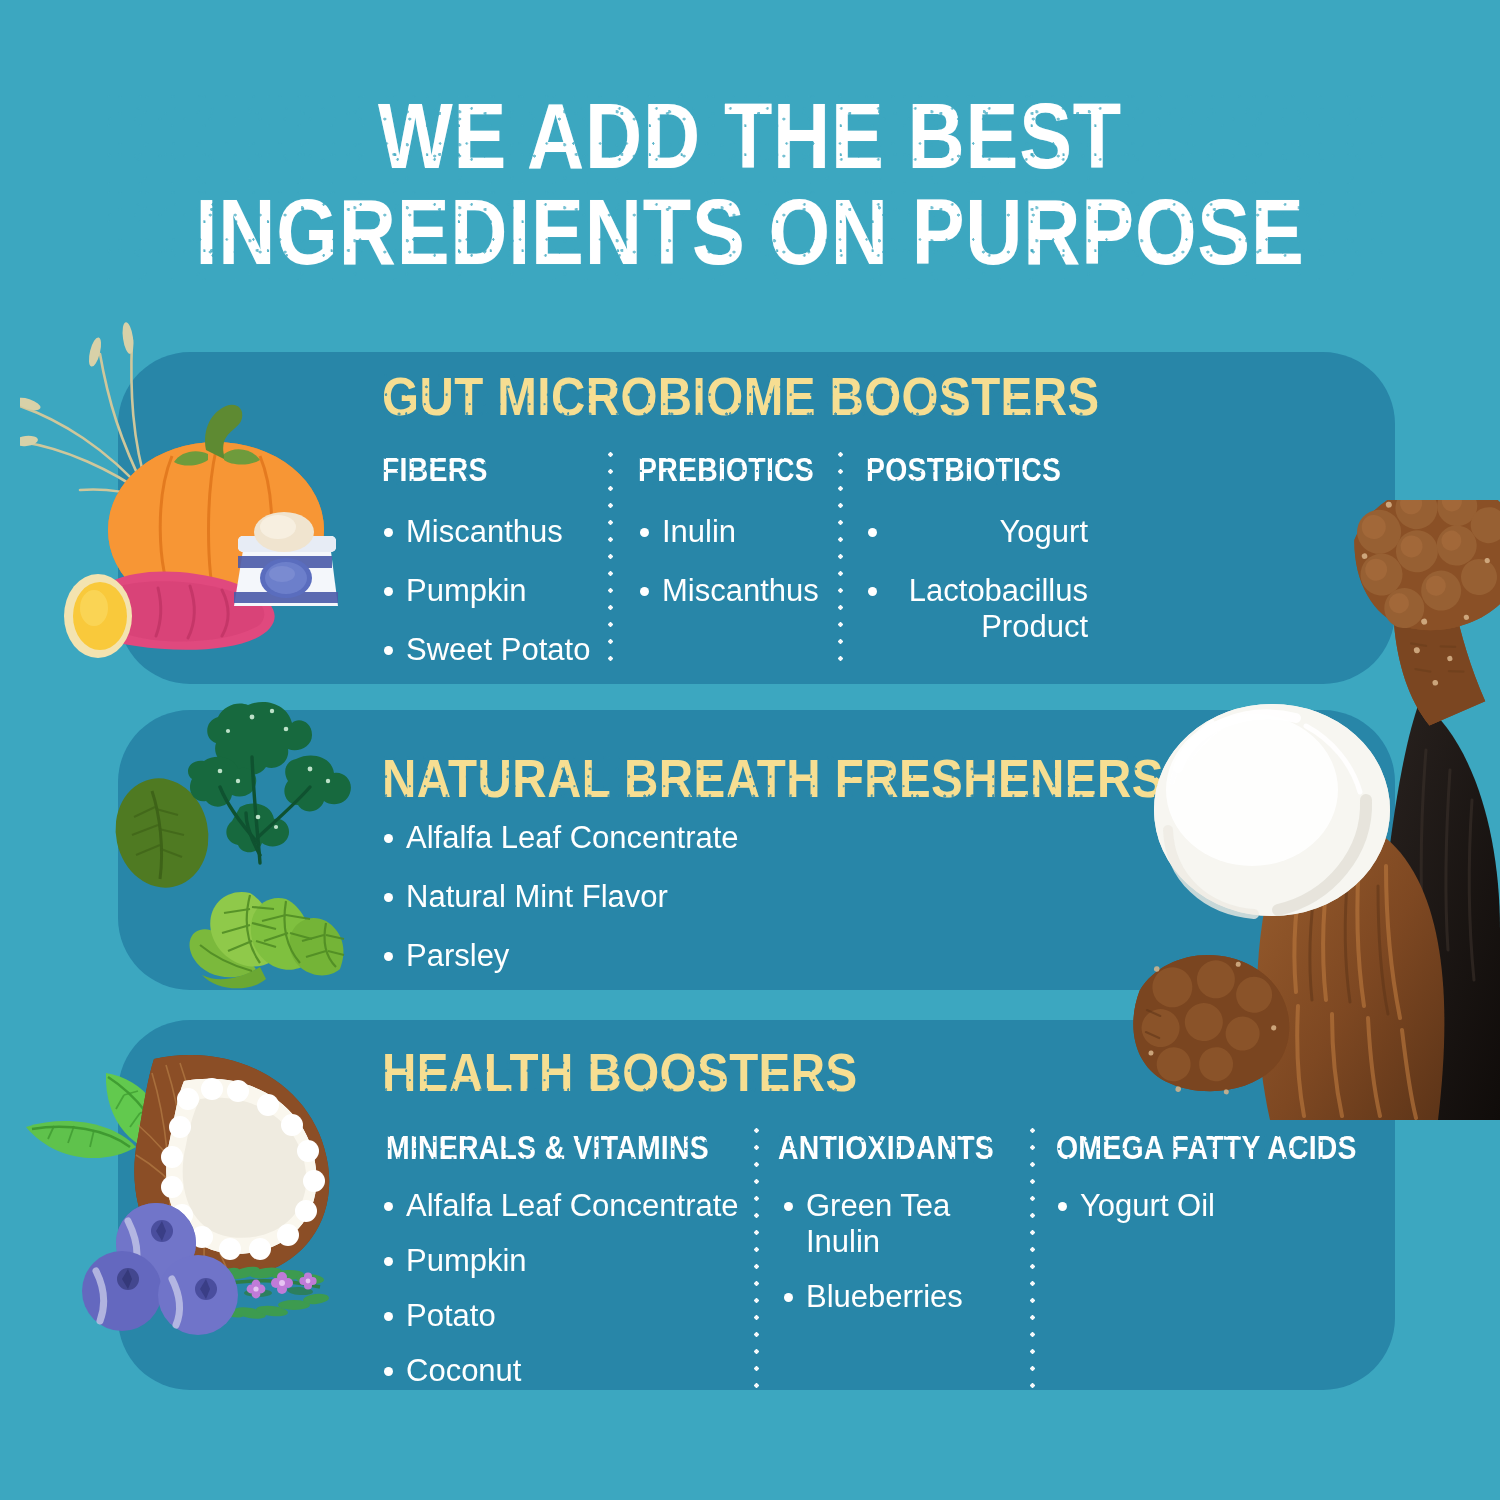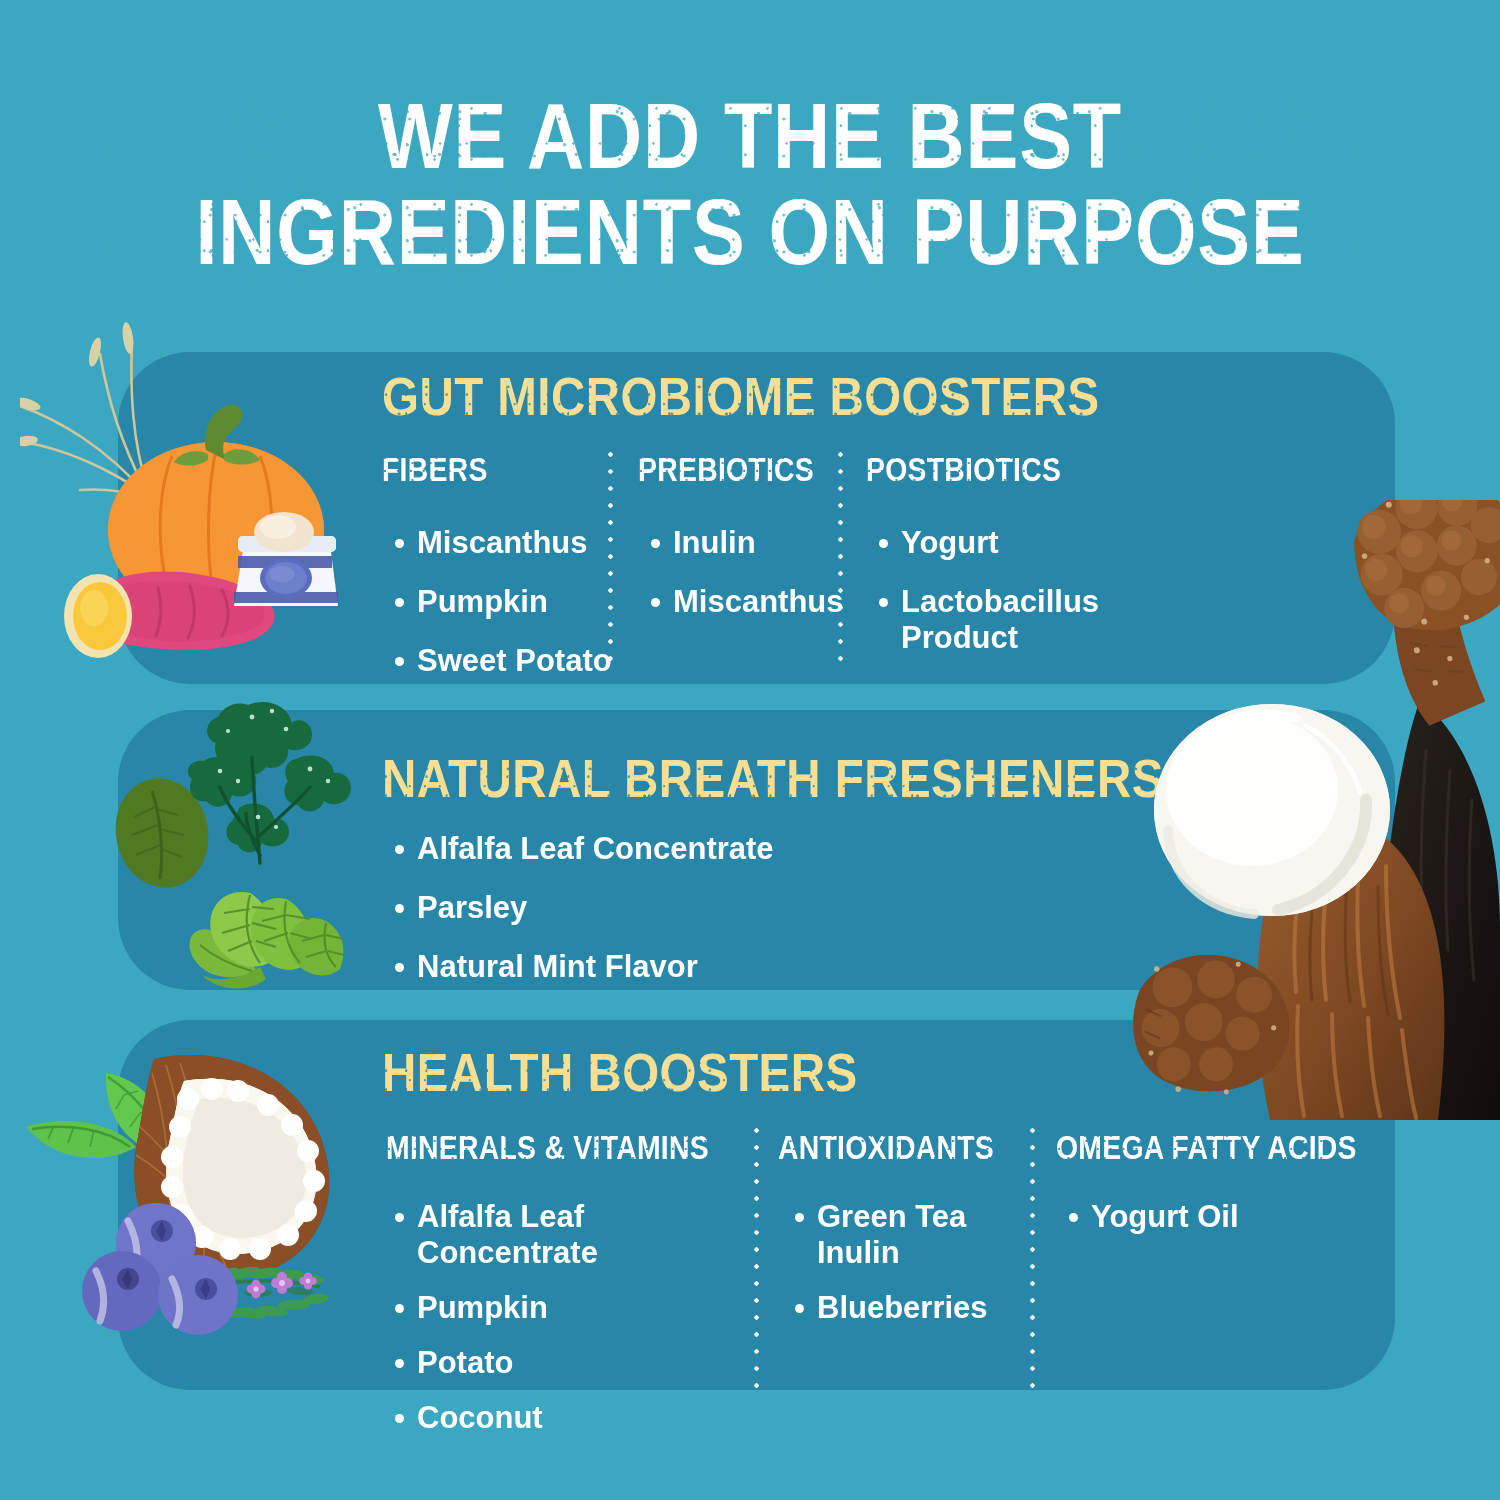--- a/index.html
+++ b/index.html
@@ -92,26 +92,26 @@
     content:"";position:absolute;inset:0;pointer-events:none;
     background-image:
       radial-gradient(circle at 25% 45%, rgba(40,134,168,0.9) 1.0px, transparent 1.4px),
       radial-gradient(circle at 70% 65%, rgba(40,134,168,0.85) 1.1px, transparent 1.5px);
     background-size:15px 13px,21px 17px;
   }
 
   
   .blist{
     position:absolute;
-    margin:13px;padding:0;list-style:none;
+    margin:2px;padding:0;list-style:none;
     color:#FFFFFF;
     font-family:"Liberation Sans", sans-serif;
     font-size:31px;
     line-height:36px;
-    font-weight:700;
+    font-weight:400;
   }
   .blist li{
     position:relative;
     padding-left:22px;
     margin-bottom:23px;
   }
   .blist li::before{
     content:"";
     position:absolute;left:0;top:14px;
     width:9px;height:9px;border-radius:50%;
@@ -219,21 +219,21 @@
     <li>Miscanthus</li>
     <li>Pumpkin</li>
     <li>Sweet Potato</li>
   </ul>
 
   <ul class="blist" style="left:638px;top:512px;width:190px;">
     <li>Inulin</li>
     <li>Miscanthus</li>
   </ul>
 
-  <ul class="blist" style="left:866px;top:512px;width:220px;">
+  <ul class="blist" style="left:866px;top:512px;width:220px;text-align:right;">
     <li>Yogurt</li>
     <li>Lactobacillus Product</li>
   </ul>
 
   <div class="card" id="card2"></div>
 
   <svg class="ill" style="left:100px;top:695px;width:300px;height:300px;" viewBox="0 0 300 300">
 
     <g>
       <ellipse cx="62" cy="138" rx="46" ry="55" transform="rotate(-12 62 138)" fill="#4F7A22"></ellipse>
@@ -299,22 +299,22 @@
           <path d="M228 256 L244 260"></path>
         <path d="M100 250 C112 260, 130 270, 152 276"></path>
       </g>
     </g>
   </svg>
 
   <div class="card-title" style="left:382px;top:750px;">NATURAL BREATH FRESHENERS</div>
 
   <ul class="blist" style="left:382px;top:818px;width:460px;">
     <li>Alfalfa Leaf Concentrate</li>
+    <li>Natural Mint Flavor</li>
     <li>Parsley</li>
-    <li>Natural Mint Flavor</li>
   </ul>
 
   <div class="card" id="card3"></div>
 
   <svg class="ill" style="left:20px;top:1055px;width:360px;height:300px;" viewBox="0 0 360 300">
 
     <g>
       <path d="M6 72 C44 60, 92 66, 116 92 C86 110, 36 108, 6 72 Z" fill="#5FC24C"></path>
       <path d="M12 74 C48 68, 86 74, 110 92" stroke="#3F9A31" stroke-width="2.4" fill="none"></path>
       <g stroke="#3F9A31" stroke-width="1.8" fill="none" opacity="0.8">

